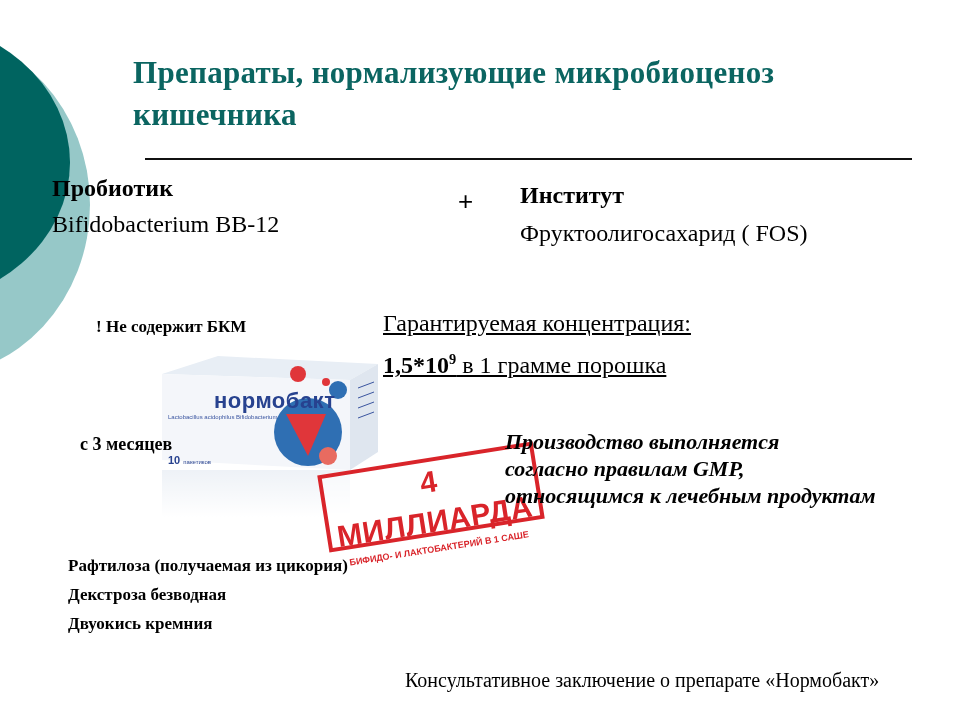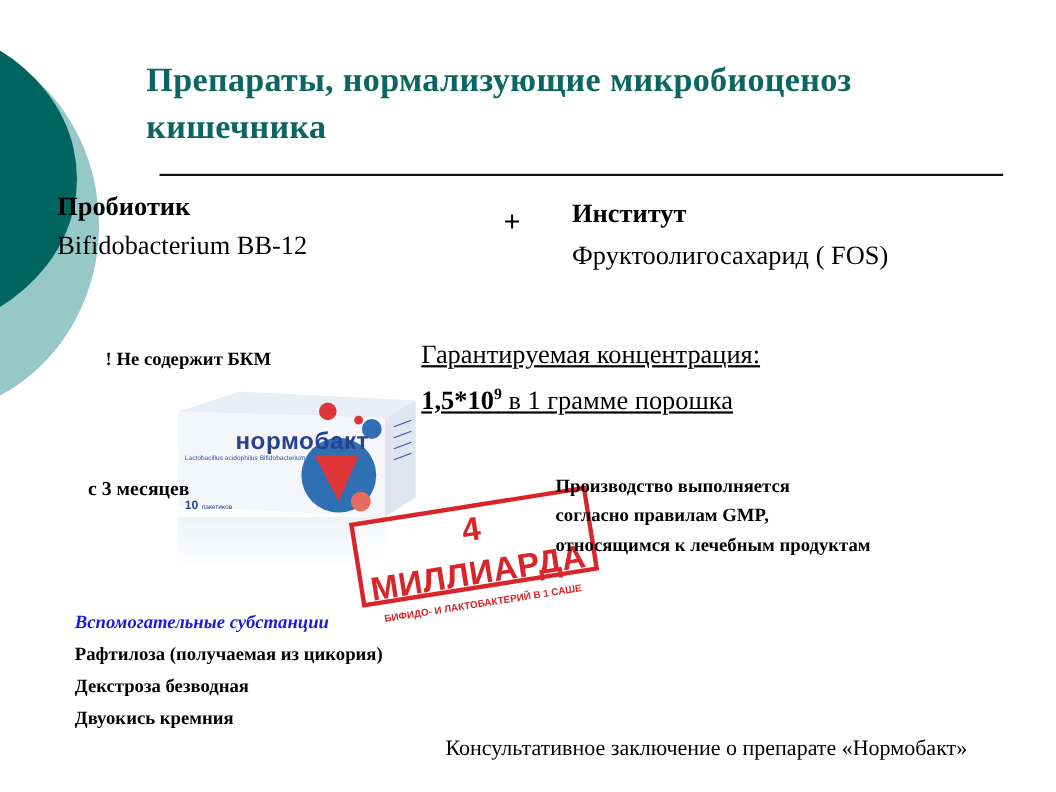--- a/index.html
+++ b/index.html
@@ -10,21 +10,21 @@
     .circle-dark { position: absolute; left: -260px; top: 20px; width: 330px; height: 285px; border-radius: 50%; background: #006460; }
     .title { left: 105px; top: 52px; width: 800px; font-size: 31px; line-height: 42px; font-weight: bold; color: #0b6561; letter-spacing: 0.3px; margin-left: 28px; }
     .sep { left: 145px; top: 158px; width: 767px; height: 0; border-top: 2px solid #111; }
     .h-bold { font-weight: bold; }
     .probiotic { left: 52px; top: 170px; font-size: 24px; line-height: 36px; }
     .plus { left: 458px; top: 186px; font-size: 26px; font-family: "Liberation Sans", sans-serif; }
     .prebiotic { left: 520px; top: 176px; font-size: 24px; line-height: 38px; }
     .no-bkm { left: 96px; top: 317px; font-size: 17px; font-weight: bold; }
     .concentration { left: 383px; top: 305px; font-size: 24px; line-height: 36px; text-decoration: underline; }
     .six-months { left: 80px; top: 434px; font-size: 18px; font-weight: bold; }
-    .gmp { left: 505px; top: 428px; font-size: 17px; font-weight: bold; line-height: 27px; }
+    .gmp { left: 505px; top: 428px; font-size: 22px; font-weight: bold; line-height: 27px; font-style: italic; }
     .excipients { left: 68px; top: 551px; font-size: 17px; line-height: 29px; font-weight: bold; }
     .excipients .head { color: #1a1adc; font-style: italic; }
     .footer { left: 405px; top: 668px; font-size: 20px; line-height: 24px; text-align: center; }
     
     .box { left: 158px; top: 352px; width: 220px; height: 165px; }
     .stamp { left: 322px; top: 458px; width: 210px; height: 70px; transform: rotate(-9deg); border: 4px solid #d9242a; color: #d9242a;
       font-family: "Liberation Sans", sans-serif; font-weight: bold; text-align: center; background: rgba(255,255,255,0.5); }
     .stamp .big { font-size: 30px; line-height: 40px; letter-spacing: 0.5px; }
     .stamp .small { font-size: 9px; line-height: 14px; }
     sup { font-size: 60%; }
@@ -93,21 +93,20 @@
   <div class="small">БИФИДО- И ЛАКТОБАКТЕРИЙ В 1 САШЕ</div>
 </div>
 
 <div class="abs gmp">
   <div>Производство выполняется</div>
   <div>согласно правилам GMP,</div>
   <div>относящимся к лечебным продуктам</div>
 </div>
 
 <div class="abs excipients">
-  <div class="head">Вспомогательные субстанции</div>
   <div>Рафтилоза (получаемая из цикория)</div>
   <div>Декстроза безводная</div>
   <div>Двуокись кремния</div>
 </div>
 
 <div class="abs footer">
   <div>Консультативное заключение о препарате «Нормобакт»</div>
 </div>
 
 </body></html>

